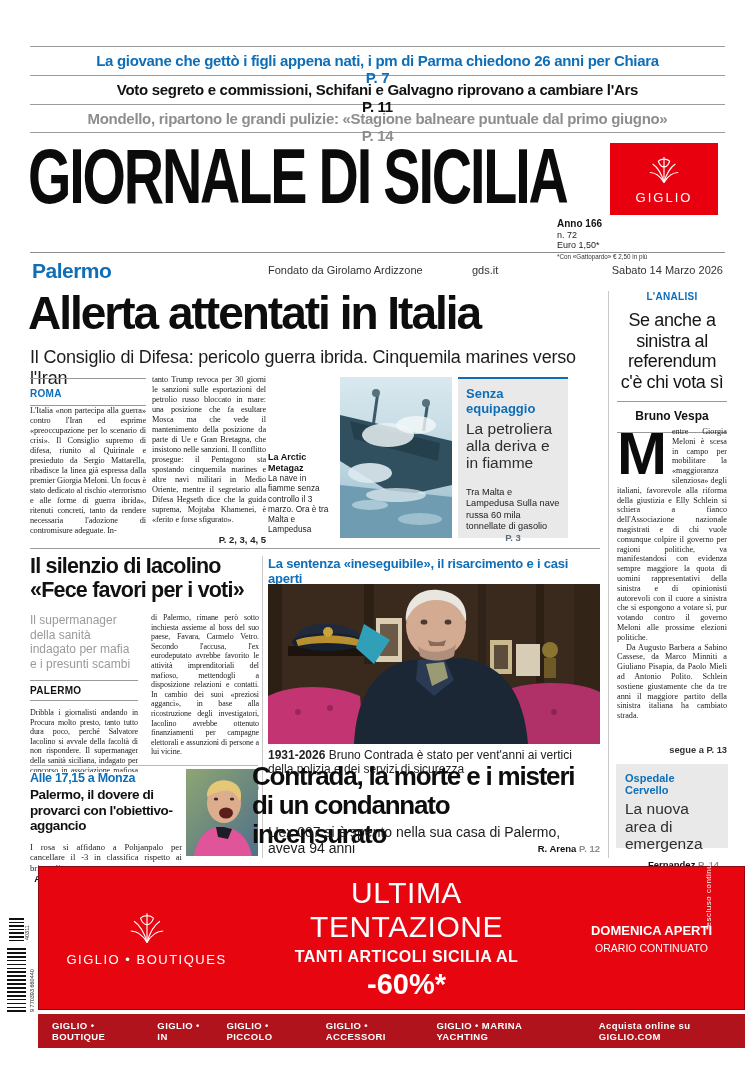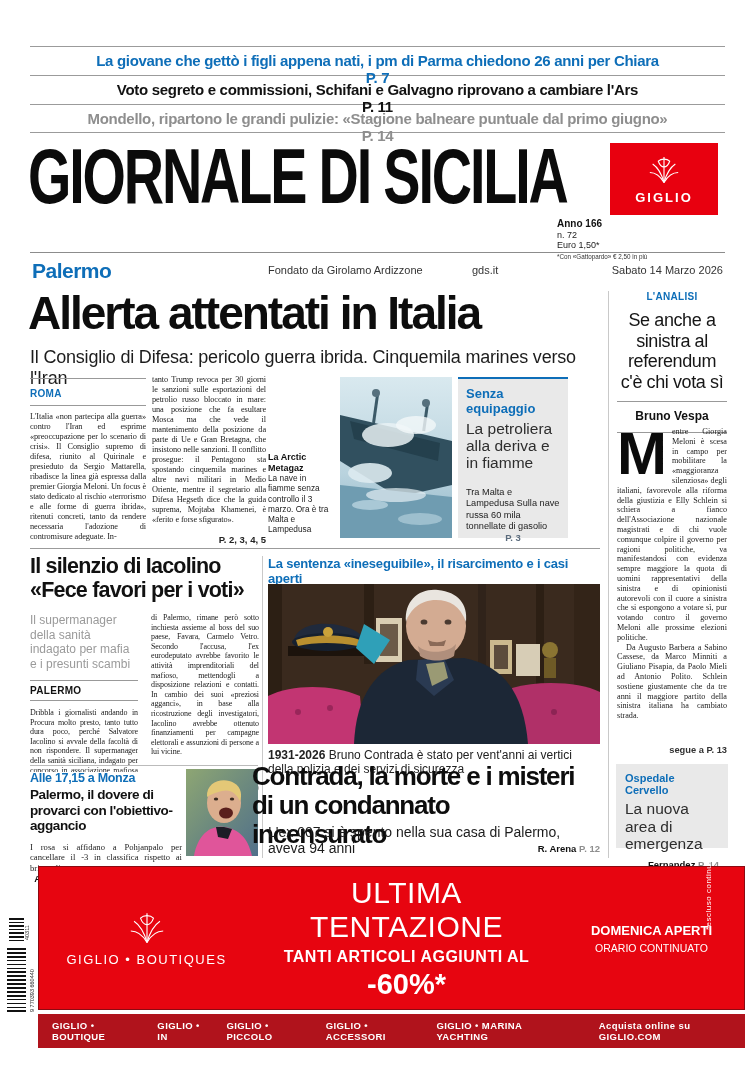--- a/index.html
+++ b/index.html
@@ -18,42 +18,42 @@
   .teaser.gray { color:#8e8e8e; }
   .teaser .pg { font-weight:700; }
 
   
   .masthead-title { position:absolute; left:28px; top:139px; white-space:nowrap;
         font-weight:700; font-size:78px; line-height:74px; letter-spacing:-3px; color:#0b0b0b;
         transform:scaleX(0.715); transform-origin:left top; }
   .giglio-box { position:absolute; left:610px; top:143px; width:108px; height:72px;
         background:#e8000f; display:flex; flex-direction:column; align-items:center;
         justify-content:center; gap:2px; }
-  .giglio-box .brand { color:#fff; font-size:13px; letter-spacing:2px; font-weight:700; }
+  .giglio-box .brand { color:#fff; font-size:13px; letter-spacing:2px; font-weight:400; }
   .edition { position:absolute; left:557px; top:219px; width:165px; line-height:10.5px; }
   .edition .l1 { font-weight:700; font-size:10px; }
   .edition .l2, .edition .l3 { font-size:9px; color:#222; }
   .edition .l4 { font-size:6.3px; color:#333; margin-top:1px; }
 
   
   .dateline { position:absolute; left:30px; top:252px; width:695px; height:34px;
         border-top:1px solid #8c8c8c; }
   .dateline .city { position:absolute; left:2px; top:6px; color:#0e6eb8; font-weight:700;
         font-size:21px; letter-spacing:-0.5px; }
   .dateline .founder { position:absolute; left:238px; top:11px; font-size:11px; color:#333; }
   .dateline .site { position:absolute; left:442px; top:11px; font-size:11px; color:#333; cursor:pointer; }
   .dateline .date { position:absolute; right:2px; top:11px; font-size:11px; color:#333; }
 
   
   .lead-headline { position:absolute; left:28px; top:289px; width:578px;
         font-size:46px; line-height:48px; font-weight:700; letter-spacing:-2px; color:#0d0d0d; }
   .lead-subhead { position:absolute; left:30px; top:347px; width:578px;
         font-size:18px; letter-spacing:-0.2px; color:#1c1c1c; }
   .kicker-block { border-top:1px solid #999; border-bottom:1px solid #999;
-        padding:4px 0 4px 0; margin-bottom:6px; }
+        padding:4px 0 4px 0; }
   .kicker-block .k { color:#0e6eb8; font-weight:700; font-size:10px; letter-spacing:0.3px; }
   .serifbody { font-family:"Liberation Serif", serif; font-size:8.3px; line-height:10px;
         text-align:justify; color:#1b1b1b; letter-spacing:-0.1px; }
   .lead-col1 { position:absolute; left:30px; top:378px; width:116px; height:168px; overflow:hidden; }
   .lead-col2 { position:absolute; left:152px; top:375px; width:114px; height:172px; overflow:hidden; }
   .lead-pages { position:absolute; right:0; bottom:2px; font-weight:700; font-size:9.5px;
         color:#222; background:#fff; padding-left:4px; }
   .lead-caption { position:absolute; left:268px; top:452px; width:67px; }
   .lead-caption .t { font-weight:700; font-size:9px; line-height:10.5px; }
   .lead-caption .c { font-size:8.3px; line-height:10.3px; color:#222; }
@@ -399,21 +399,21 @@
           <path d="M24 40 C28 26 34 18 40 14"></path>
           <path d="M24 40 C18 30 10 26 4 26"></path>
           <path d="M24 40 C30 30 38 26 44 26"></path>
           <path d="M16 10 C20 6 28 6 32 10 C30 16 26 18 24 18 C22 18 18 16 16 10 Z"></path>
         </svg>
       </span>
       <span class="txt">GIGLIO • BOUTIQUES</span>
     </div>
     <div class="ad-center">
       <div class="t1">ULTIMA TENTAZIONE</div>
-      <div class="t2">TANTI ARTICOLI AGGIUNTI AL</div>
+      <div class="t2">TANTI ARTICOLI SICILIA AL</div>
       <div class="t3">-60%*</div>
     </div>
     <div class="ad-right">
       <div class="r1">DOMENICA APERTI</div>
       <div class="r2">ORARIO CONTINUATO</div>
     </div>
   </div>
   <div class="ad-side">
     <span>*escluso continuativi</span>
   </div>

